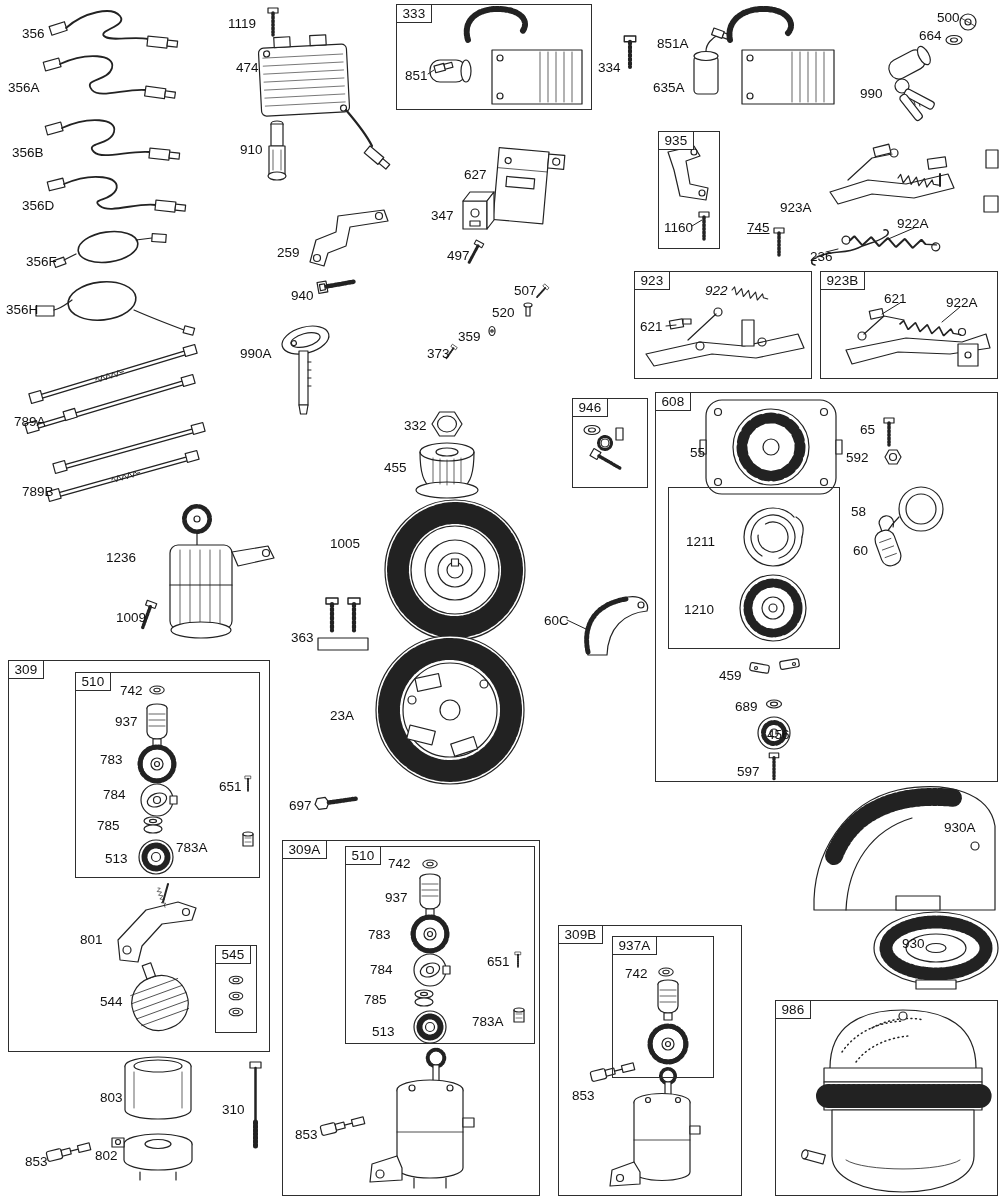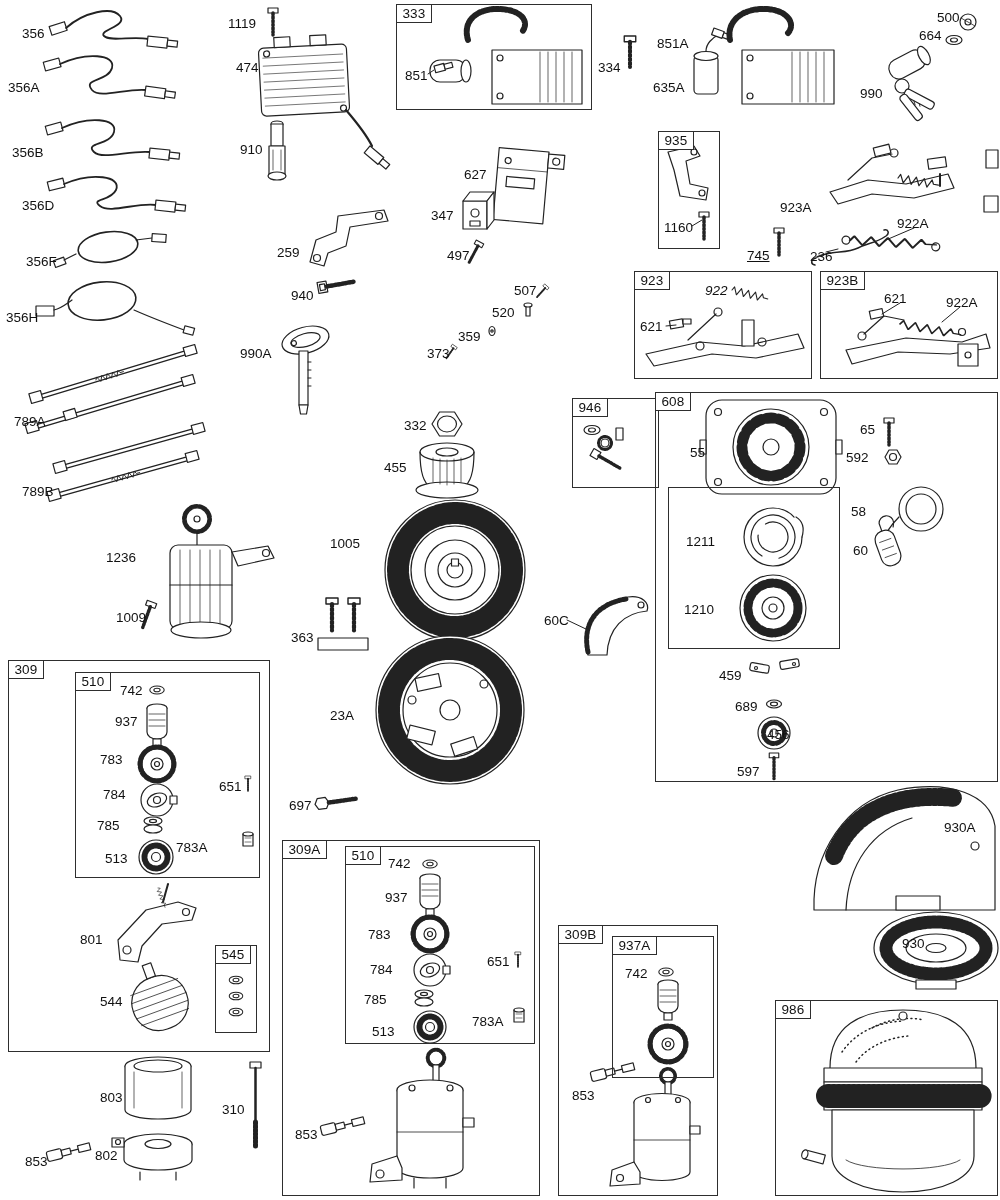--- a/index.html
+++ b/index.html
@@ -700,21 +700,21 @@
     </div>
     <div class="gbox" style="left: 658px; top: 120px; width: 62px; height: 118px; margin-top: 11px;">
       <span class="tag">935</span>
     </div>
     <div class="gbox" style="left: 634px; top: 271px; width: 178px; height: 108px;">
       <span class="tag">923</span>
     </div>
     <div class="gbox" style="left: 820px; top: 271px; width: 178px; height: 108px;">
       <span class="tag">923B</span>
     </div>
-    <div class="gbox" style="left: 572px; top: 398px; width: 87px; height: 90px;">
+    <div class="gbox" style="left: 572px; top: 398px; width: 76px; height: 90px;">
       <span class="tag">946</span>
     </div>
     <div class="gbox" style="left: 655px; top: 392px; width: 343px; height: 390px;">
       <span class="tag">608</span>
     </div>
     <div class="gbox" style="left: 668px; top: 487px; width: 172px; height: 162px;"></div>
     <div class="gbox" style="left: 8px; top: 660px; width: 262px; height: 392px;">
       <span class="tag">309</span>
     </div>
     <div class="gbox" style="left: 75px; top: 672px; width: 185px; height: 206px;">
@@ -722,35 +722,35 @@
     </div>
     <div class="gbox" style="left: 215px; top: 945px; width: 42px; height: 88px;">
       <span class="tag">545</span>
     </div>
     <div class="gbox" style="left: 282px; top: 840px; width: 258px; height: 356px;">
       <span class="tag">309A</span>
     </div>
     <div class="gbox" style="left: 345px; top: 846px; width: 190px; height: 198px;">
       <span class="tag">510</span>
     </div>
-    <div class="gbox" style="left: 558px; top: 925px; width: 160px; height: 271px;">
+    <div class="gbox" style="left: 558px; top: 925px; width: 184px; height: 271px;">
       <span class="tag">309B</span>
     </div>
     <div class="gbox" style="left: 612px; top: 936px; width: 102px; height: 142px;">
       <span class="tag">937A</span>
     </div>
     <div class="gbox" style="left: 775px; top: 1000px; width: 223px; height: 196px;">
       <span class="tag">986</span>
     </div>
     <div class="plabel" style="left: 22px; top: 26px;">356</div>
     <div class="plabel" style="left: 8px; top: 80px;">356A</div>
     <div class="plabel" style="left: 12px; top: 145px;">356B</div>
     <div class="plabel" style="left: 22px; top: 198px;">356D</div>
     <div class="plabel" style="left: 26px; top: 254px;">356F</div>
-    <div class="plabel" style="left: 6px; top: 310px;">356H</div>
+    <div class="plabel" style="left: 6px; top: 302px;">356H</div>
     <div class="plabel" style="left: 14px; top: 414px;">789A</div>
     <div class="plabel" style="left: 22px; top: 484px;">789B</div>
     <div class="plabel" style="left: 106px; top: 550px;">1236</div>
     <div class="plabel" style="left: 116px; top: 610px;">1009</div>
     <div class="plabel" style="left: 228px; top: 16px;">1119</div>
     <div class="plabel" style="left: 236px; top: 60px;">474</div>
     <div class="plabel" style="left: 240px; top: 142px;">910</div>
     <div class="plabel" style="left: 277px; top: 245px;">259</div>
     <div class="plabel" style="left: 291px; top: 288px;">940</div>
     <div class="plabel" style="left: 240px; top: 346px;">990A</div>
@@ -764,21 +764,21 @@
     <div class="plabel" style="left: 598px; top: 60px;">334</div>
     <div class="plabel" style="left: 405px; top: 68px;">851</div>
     <div class="plabel" style="left: 657px; top: 36px;">851A</div>
     <div class="plabel" style="left: 653px; top: 80px;">635A</div>
     <div class="plabel" style="left: 937px; top: 10px;">500</div>
     <div class="plabel" style="left: 919px; top: 28px;">664</div>
     <div class="plabel" style="left: 860px; top: 86px;">990</div>
     <div class="plabel" style="left: 664px; top: 220px;">1160</div>
     <div class="plabel" style="left: 780px; top: 200px;">923A</div>
     <div class="plabel" style="left: 897px; top: 216px;">922A</div>
-    <div class="plabel" style="left: 747px; top: 248px; text-decoration: underline;">745</div>
+    <div class="plabel" style="left: 747px; top: 220px; text-decoration: underline;">745</div>
     <div class="plabel" style="left: 810px; top: 249px;">236</div>
     <div class="plabel" style="left: 705px; top: 283px; font-style: italic;">922</div>
     <div class="plabel" style="left: 640px; top: 319px;">621</div>
     <div class="plabel" style="left: 884px; top: 291px;">621</div>
     <div class="plabel" style="left: 946px; top: 295px;">922A</div>
     <div class="plabel" style="left: 404px; top: 418px;">332</div>
     <div class="plabel" style="left: 384px; top: 460px;">455</div>
     <div class="plabel" style="left: 690px; top: 445px;">55</div>
     <div class="plabel" style="left: 860px; top: 422px;">65</div>
     <div class="plabel" style="left: 846px; top: 450px;">592</div>

